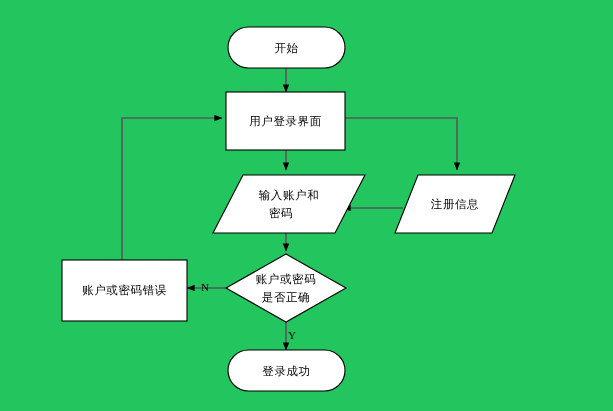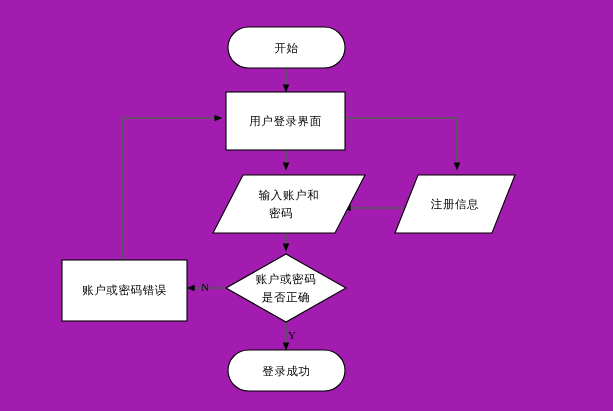--- a/index.html
+++ b/index.html
@@ -10,21 +10,21 @@
   body {
     width: 613px;
     height: 411px;
     overflow: hidden;
     font-family: "Liberation Sans", "DejaVu Sans", sans-serif;
   }
   #flowchart-canvas {
     position: relative;
     width: 613px;
     height: 411px;
-    background: #a21caf;
+    background: #22c55e;
   }
   svg.diagram {
     display: block;
     width: 613px;
     height: 411px;
   }
   .node-shape {
     fill: #ffffff;
     stroke: #000000;
     stroke-width: 1.1;

